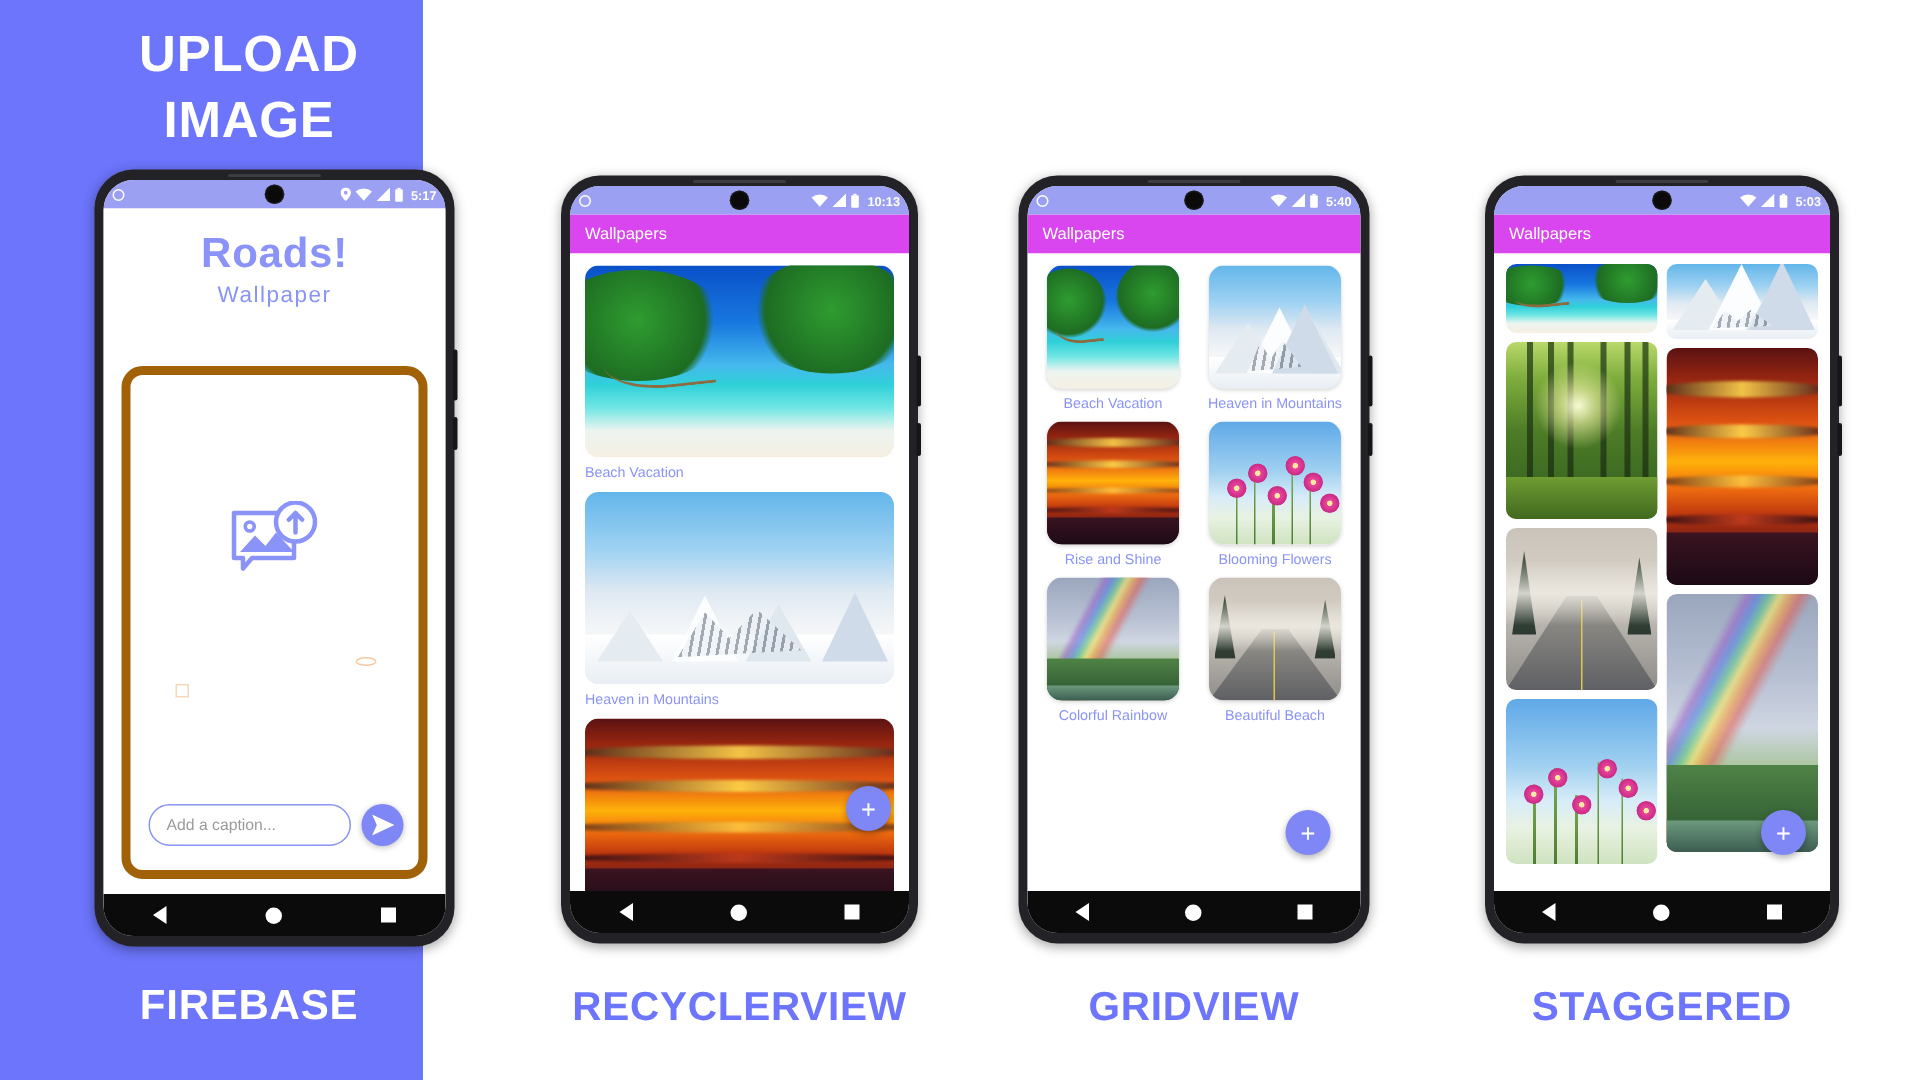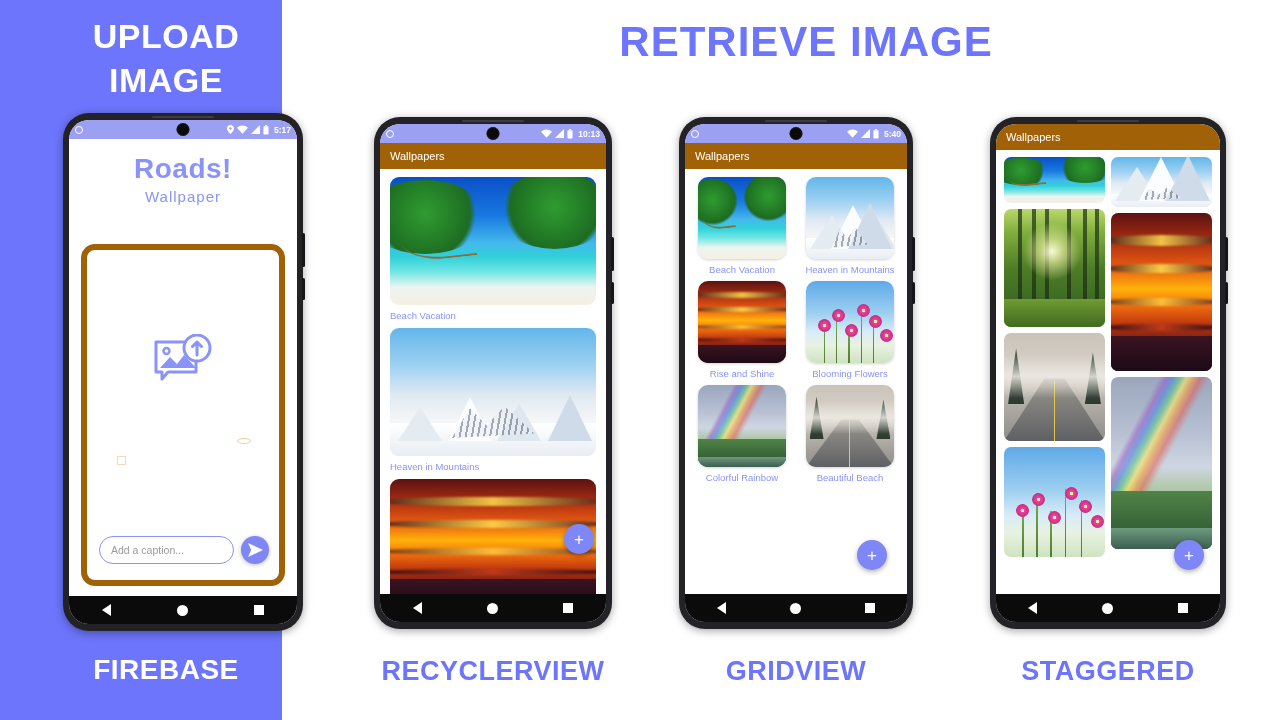--- a/index.html
+++ b/index.html
@@ -114,21 +114,21 @@
     position: absolute; left: 50%; top: 3px;
     transform: translateX(-50%);
     width: 13px; height: 13px;
     background: #0a0a0a; border-radius: 50%;
     box-shadow: inset 0 0 2px #333;
   }
 
   
   .appbar {
     height: 26px;
-    background: #a16207;
+    background: #d946ef;
     display: flex; align-items: center;
     padding-left: 10px;
     flex: none;
   }
   .appbar-title { color: #ffffff; font-size: 11px; }
 
   
   .navbar {
     height: 28px; background: #0b0b0b;
     display: flex; align-items: center; justify-content: space-around;
@@ -459,21 +459,20 @@
           <div class="nav-home"></div>
           <div class="nav-recent"></div>
         </div>
 
       </div>
     </div>
 
     <div class="left-caption">FIREBASE</div>
   </div>
 
-  <div class="right-heading">RETRIEVE IMAGE</div>
 
   <div class="phone" style="left:374px; top:117px; width:238px; height:512px;">
     <div class="side-btn"></div>
     <div class="side-btn2"></div>
     <div class="screen">
 
       <div class="statusbar">
         <div class="sb-left-dot"></div>
         <div class="sb-spacer"></div>
         <div class="sb-icons">
@@ -675,20 +674,37 @@
 
     </div>
   </div>
   <div class="right-caption" style="left:679px; width:234px;">GRIDVIEW</div>
 
   <div class="phone" style="left:990px; top:117px; width:236px; height:512px;">
     <div class="side-btn"></div>
     <div class="side-btn2"></div>
     <div class="screen">
 
+      <div class="statusbar">
+        <div class="sb-spacer"></div>
+        <div class="sb-icons">
+          <svg width="11" height="9" viewBox="0 0 14 11">
+              <path d="M7 11 0 3.2A10.6 10.6 0 0 1 14 3.2z" fill="#fff"></path>
+            </svg>
+          <svg width="9" height="9" viewBox="0 0 11 11">
+              <path d="M11 11H0L11 0z" fill="#fff"></path>
+            </svg>
+          <svg width="6" height="10" viewBox="0 0 8 13">
+              <rect x="2.6" y="0" width="2.8" height="1.4" fill="#fff"></rect>
+              <rect x="0.6" y="1.4" width="6.8" height="11.2" rx="1" fill="#fff"></rect>
+            </svg>
+          <span class="sb-time">5:03</span>
+        </div>
+        <div class="camera-dot"></div>
+      </div>
 
       <div class="appbar">
         <span class="appbar-title">Wallpapers</span>
       </div>
 
       <div class="content">
         <div class="stag-wrap">
 
           <div class="stag-col">
             <div class="stag-img" style="height:46px">

